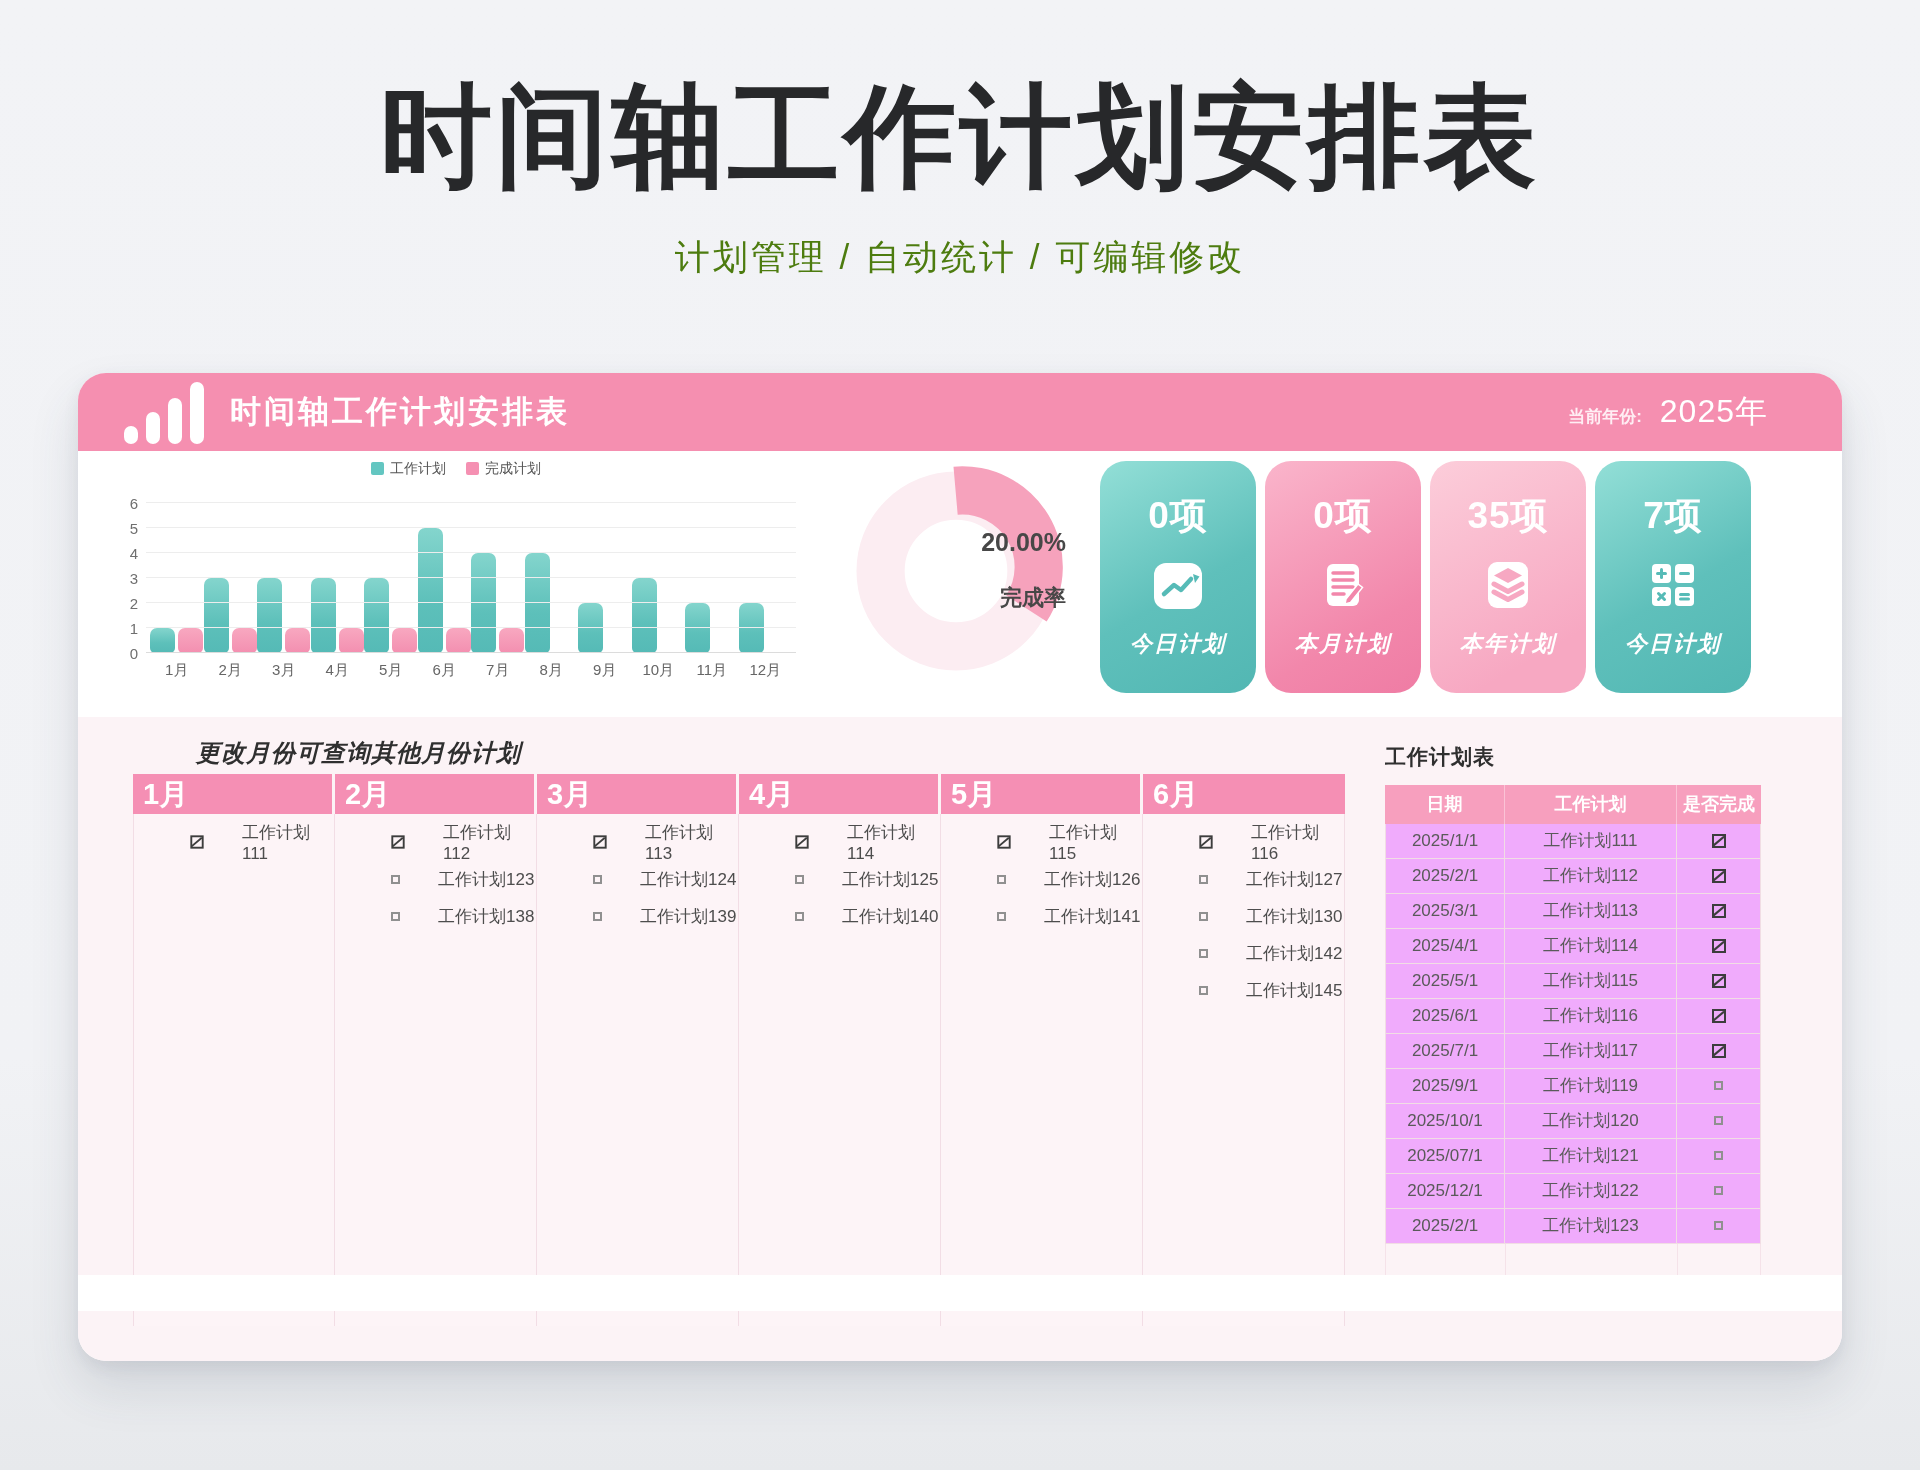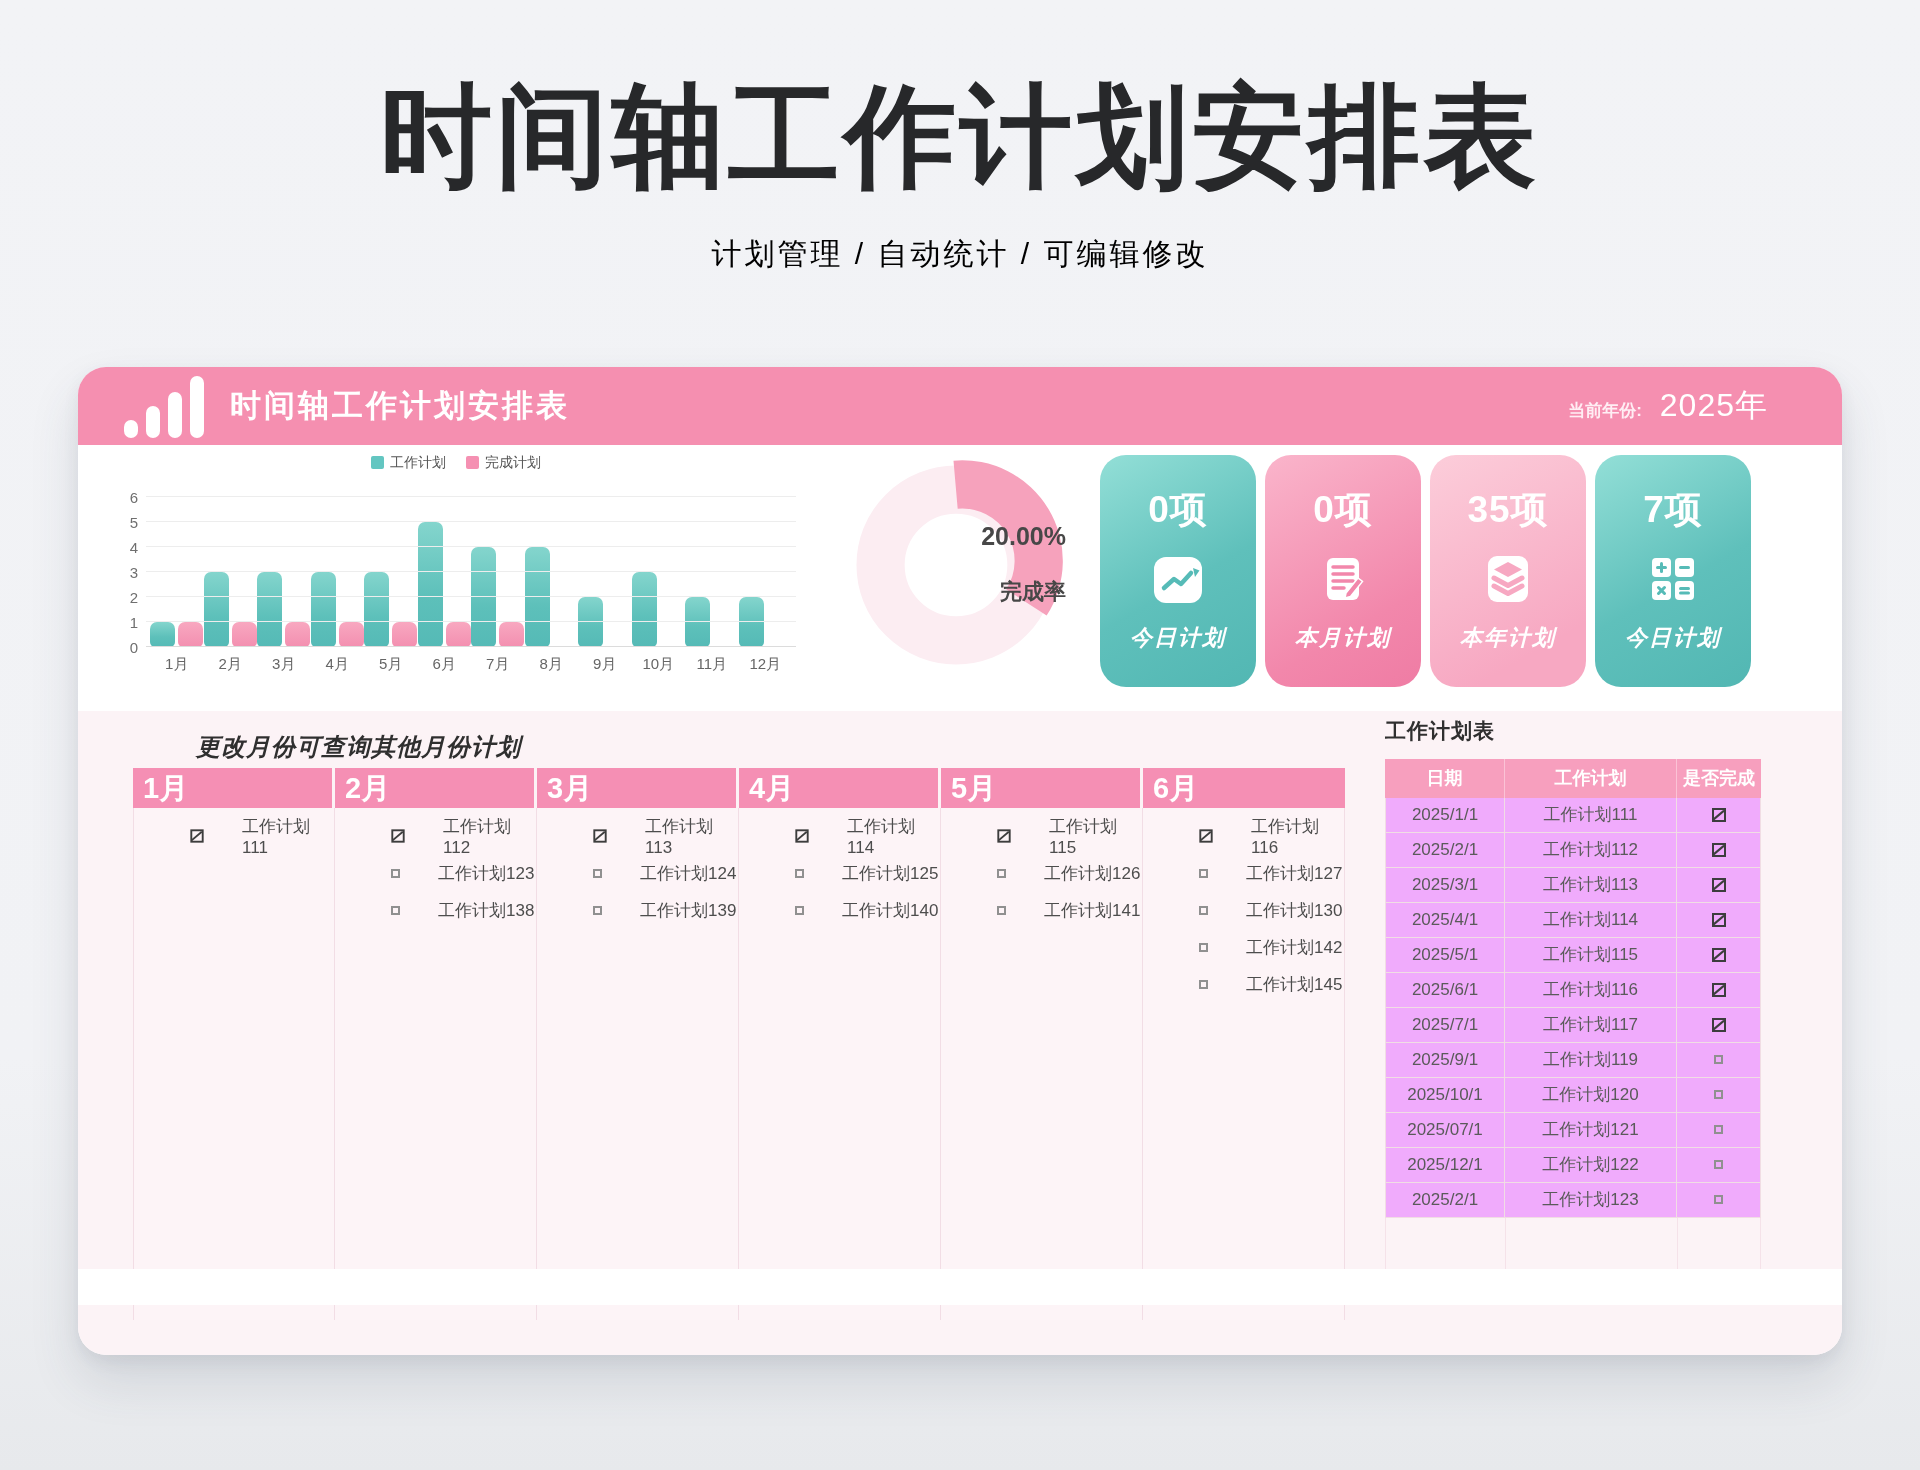--- a/index.html
+++ b/index.html
@@ -8,21 +8,21 @@
     font-family:"Liberation Sans","DejaVu Sans",sans-serif;
     background:linear-gradient(180deg,#f2f3f6 0%,#f1f2f5 72%,#e7e9ec 100%);
     color:#333;
   }
   
   .hero { text-align:center; padding-top:64px; }
   .hero-title {
     font-size:112px; font-weight:900; color:#27282a; letter-spacing:4px; line-height:1.3;
   }
   .hero-sub {
-    margin-top:24px; font-size:30px; color:#000000; letter-spacing:3px; font-weight:500;
+    margin-top:24px; font-size:35px; color:#4d7c0f; letter-spacing:3px; font-weight:500;
   }
   
   .card {
     position:relative; width:1764px; height:988px; margin:92px auto 0;
     background:#ffffff; border-radius:28px;
     box-shadow:0 26px 50px rgba(60,70,90,.14), 0 6px 16px rgba(60,70,90,.08);
     overflow:hidden;
   }
   
   .card-header {
@@ -87,21 +87,21 @@
   .plan-text { font-size:17px; color:#4d4d4d; }
   
   .cb { position:relative; display:inline-block; flex:0 0 auto; }
   .cb.checked { width:14px; height:14px; border:2px solid #3d3d3d; }
   .cb.checked::after { content:""; position:absolute; left:-2px; top:4px; width:14px; height:1px;
                        border-top:2px solid #3d3d3d; transform:rotate(-40deg); }
   .cb.un { width:9px; height:9px; border:2px solid #909090; }
   
   .white-band { position:absolute; left:0; right:0; top:558px; height:36px; background:#fff; z-index:5; }
   
-  .table-block { position:absolute; left:1307px; top:6px; width:320px; z-index:1; }
+  .table-block { position:absolute; left:1307px; top:26px; width:320px; z-index:1; }
   .table-title { font-size:21px; font-weight:800; color:#2f2f2f; margin-bottom:14px; letter-spacing:1px; }
   .wt { width:376px; }
   .wt-header { display:grid; grid-template-columns:120px 172px 84px; height:39px;
                background:#f79fbe; color:#fff; font-size:18px; font-weight:800; }
   .wt-header > div { display:flex; align-items:center; justify-content:center;
                      border-right:1px solid #fbc3d6; }
   .wt-header > div:last-child { border-right:none; }
   .wt-row { display:grid; grid-template-columns:120px 172px 84px; height:35px; background:#f0abfc;
             border-bottom:1px solid #f1dde4; font-size:17px; color:#5a5a5a; }
   .wt-row > div { display:flex; align-items:center; justify-content:center;

